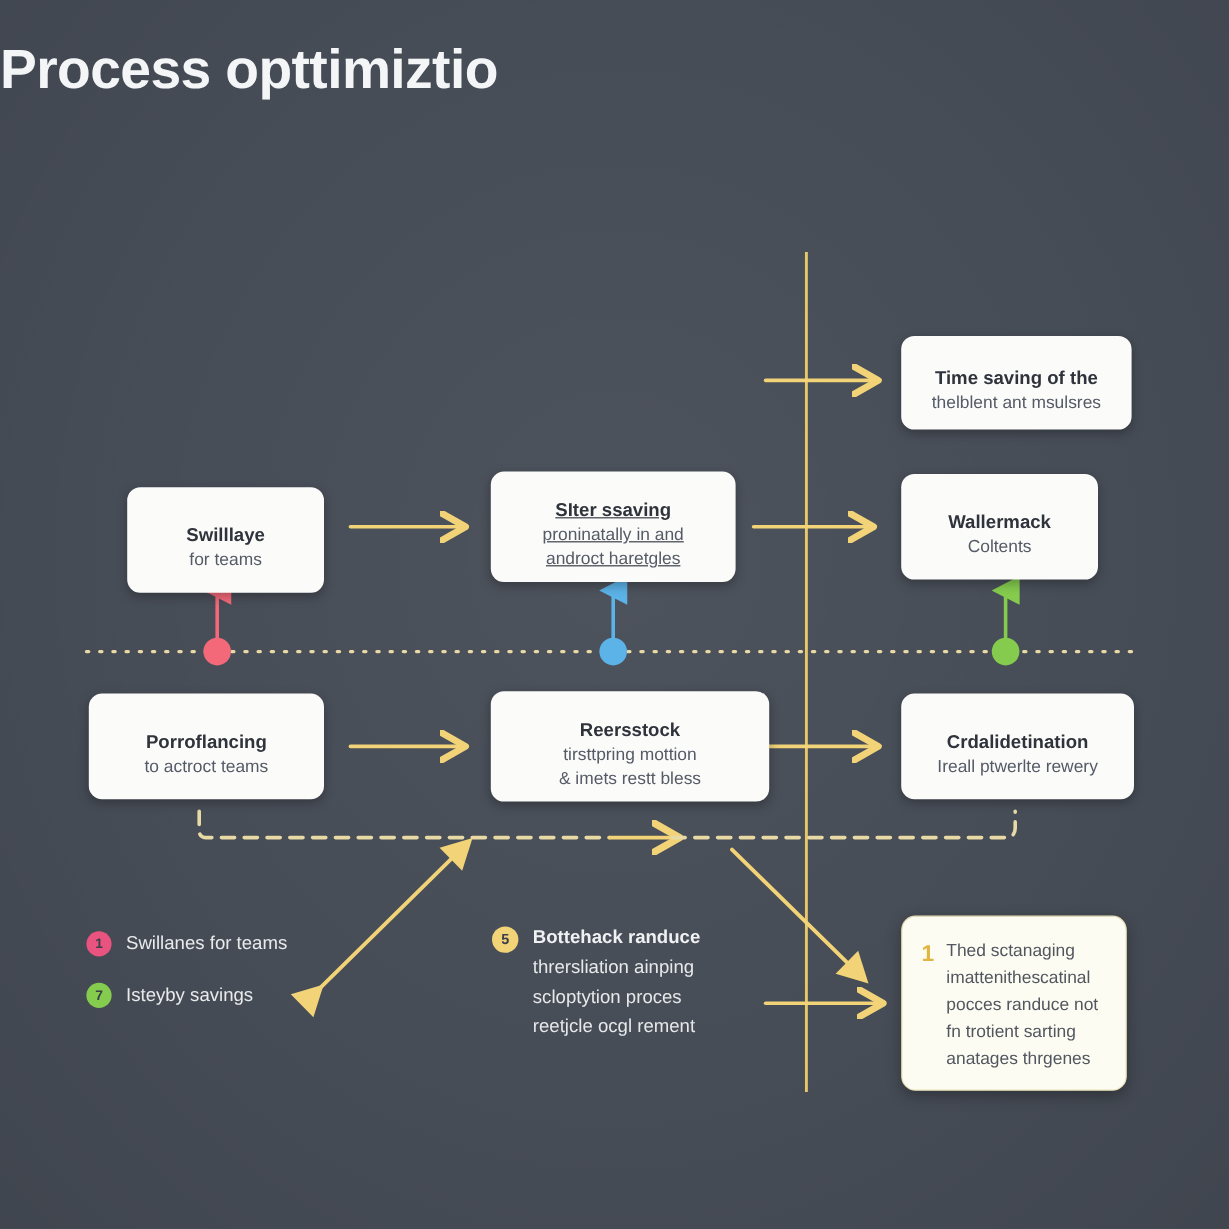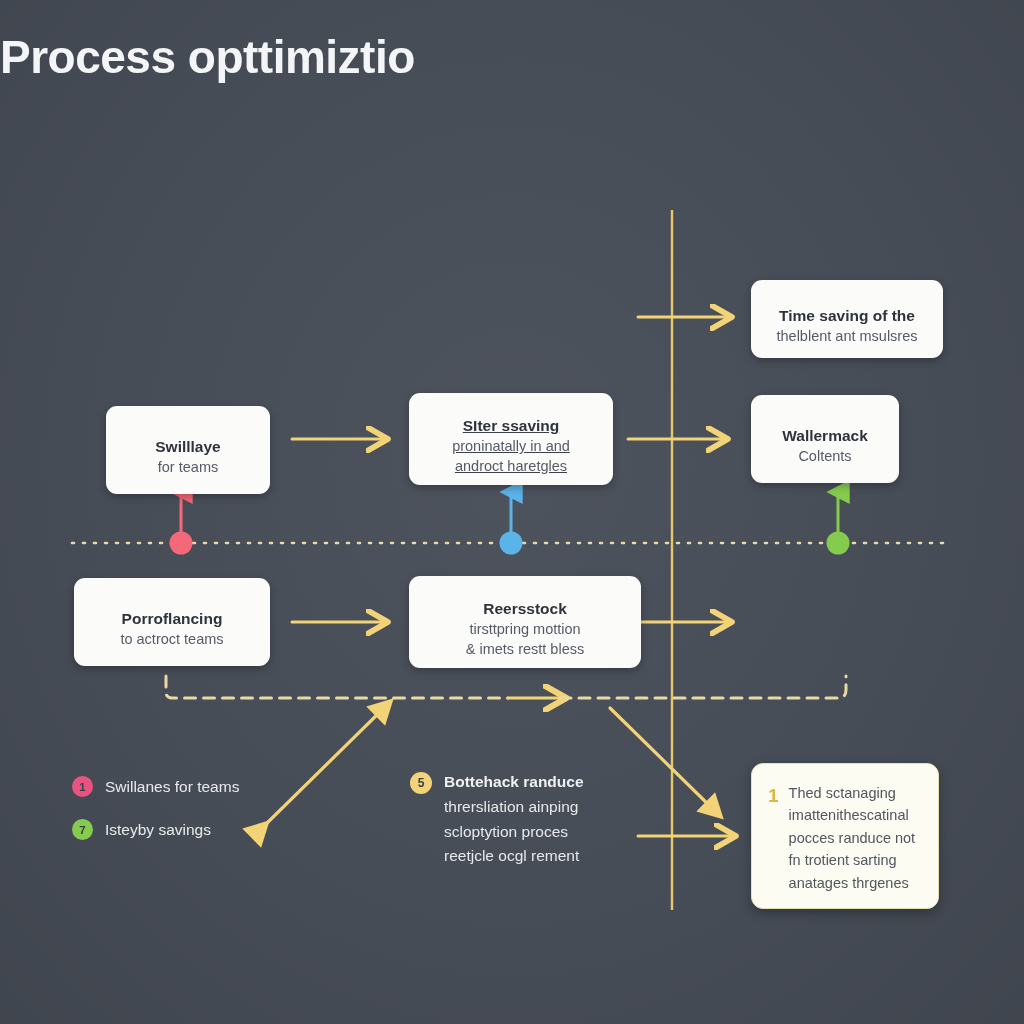--- a/index.html
+++ b/index.html
@@ -184,36 +184,40 @@
     <span class="l1">Swilllaye</span>
     <span class="l2">for teams</span>
   </div>
 
   <div class="node" style="left:409px; top:393px; width:204px; height:92px;text-decoration:underline;">
     <span class="l1">SIter ssaving</span>
     <span class="l2">proninatally in and</span>
     <span class="l3">androct haretgles</span>
   </div>
 
-  <div class="node" style="left:751px; top:395px; width:148px; height:88px;">
+  <div class="node" style="left:751px; top:395px; width:164px; height:88px;">
     <span class="l1">Wallermack</span>
     <span class="l2">Coltents</span>
   </div>
 
   <div class="node" style="left:74px; top:578px; width:196px; height:88px;">
     <span class="l1">Porroflancing</span>
     <span class="l2">to actroct teams</span>
   </div>
 
   <div class="node" style="left:409px; top:576px; width:232px; height:92px;">
     <span class="l1">Reersstock</span>
     <span class="l2">tirsttpring mottion</span>
     <span class="l3">&amp; imets restt bless</span>
   </div>
 
+  <div class="node" style="left:751px; top:578px; width:194px; height:88px;">
+    <span class="l1">Crdalidetination</span>
+    <span class="l2">Ireall ptwerlte rewery</span>
+  </div>
 
   <div class="legend-row" style="left:72px; top:776px;">
     <span class="dot" style="background:#e8547f;">
       <span>1</span>
     </span>
     <span class="txt">Swillanes for teams</span>
   </div>
 
   <div class="legend-row" style="left:72px; top:819px;">
     <span class="dot" style="background:#84cb4e;">

